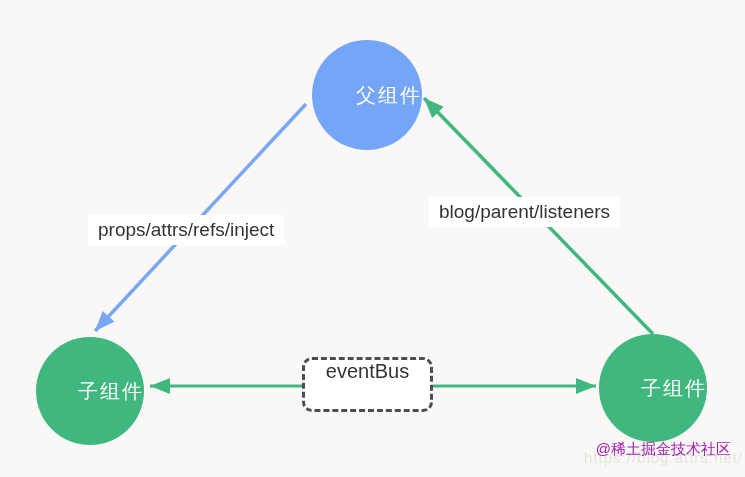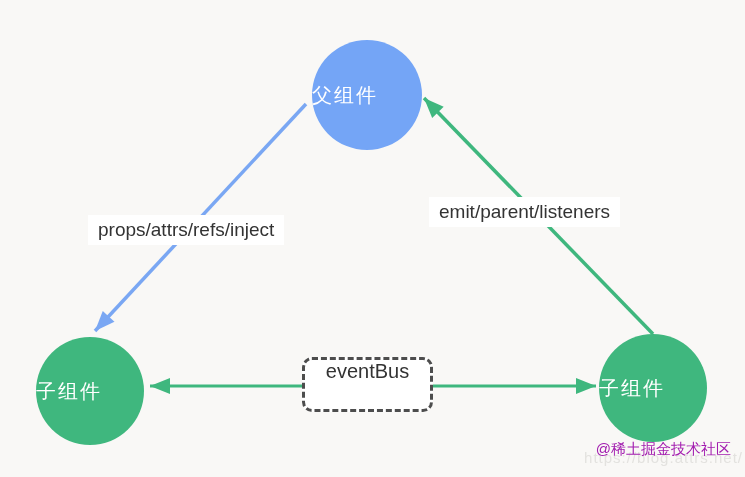--- a/index.html
+++ b/index.html
@@ -17,21 +17,21 @@
     width: 745px; height: 477px;
   }
   .edge-blue   { stroke: #7aa7f3; stroke-width: 3.5; }
   .edge-green  { stroke: #3fb77e; stroke-width: 3.5; }
   .edge-green-h{ stroke: #3fb77e; stroke-width: 3; }
   .node {
     position: absolute;
     border-radius: 50%;
     display: flex;
     align-items: center;
-    justify-content: flex-start;
+    justify-content: flex-end;
     color: #ffffff;
     font-size: 20px;
     letter-spacing: 2px;
   }
   .node.parent {
     left: 312px; top: 40px;
     width: 110px; height: 110px;
     background: #74a5f6;
   }
   .node.child-left {
@@ -108,21 +108,21 @@
   <div class="node child-left">
     <span>子组件</span>
   </div>
 
   <div class="node child-right">
     <span>子组件</span>
   </div>
 
   <div class="edge-label props">props/attrs/refs/inject</div>
 
-  <div class="edge-label emit">emit/parent/listeners</div>
+  <div class="edge-label emit">blog/parent/listeners</div>
 
   <div class="eventbus-box">
     <span>eventBus</span>
   </div>
 
   <div class="wm-url">https://blog.attrs.net/</div>
 
   <div class="wm-community">@稀土掘金技术社区</div>
 
 </div>

